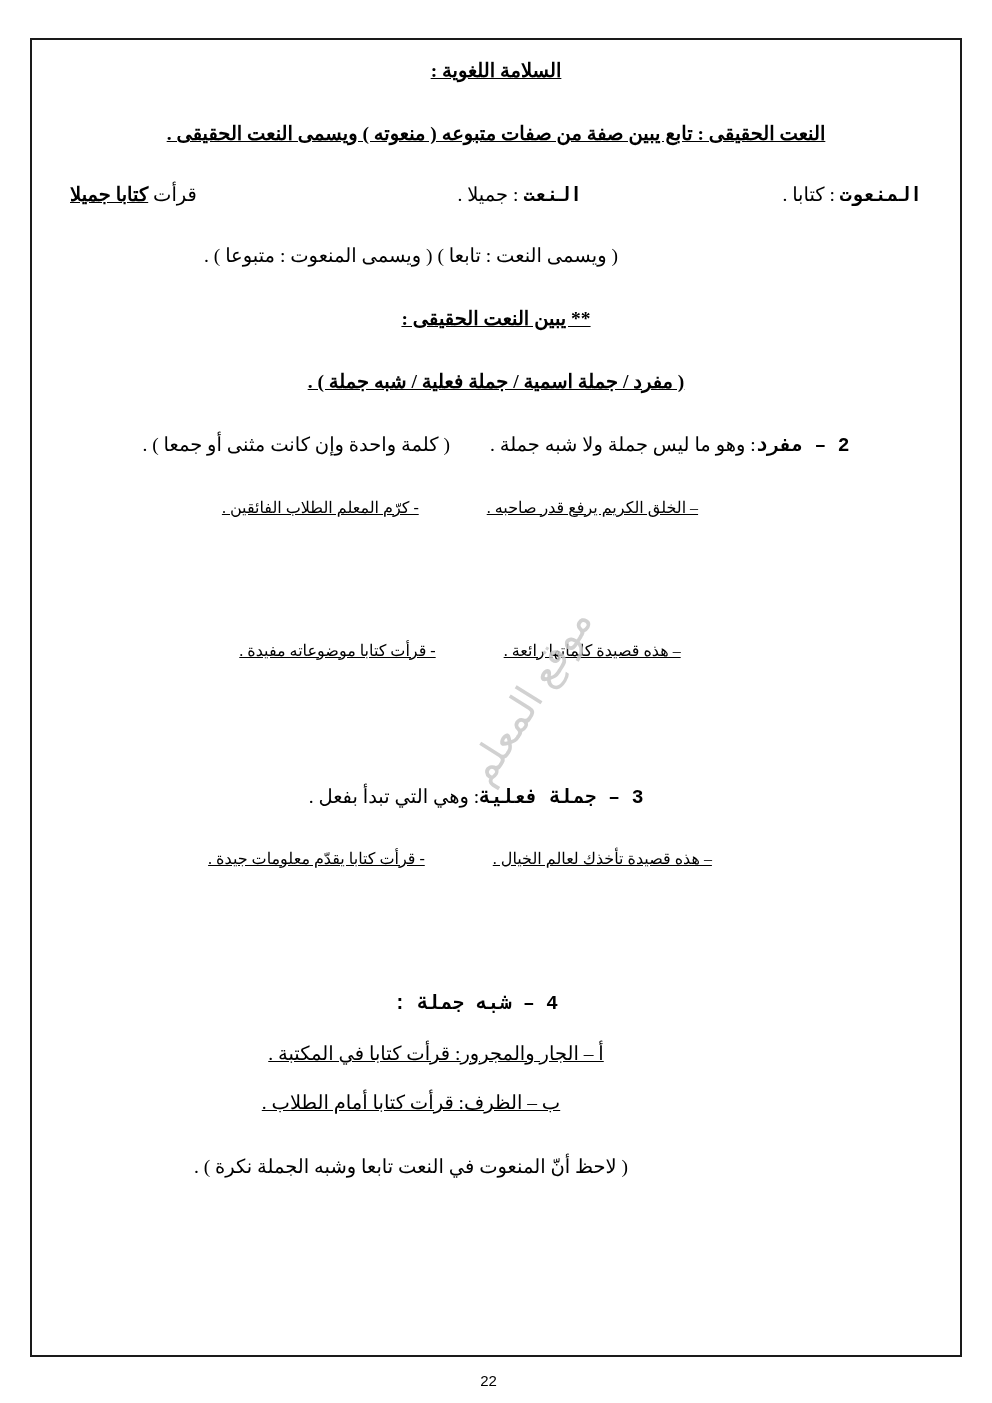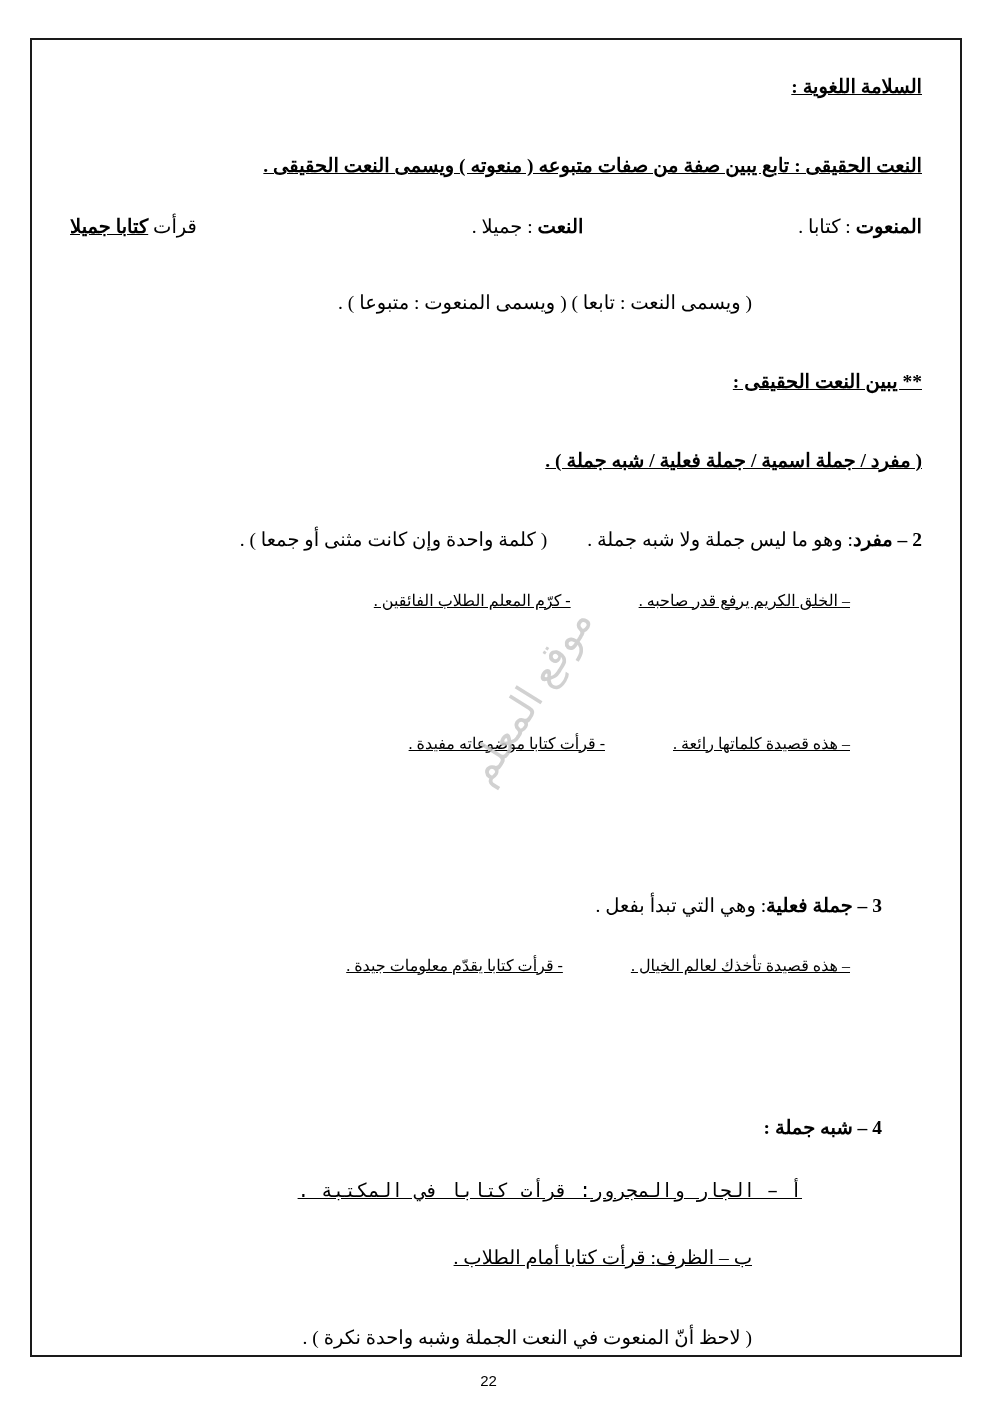--- a/index.html
+++ b/index.html
@@ -58,25 +58,25 @@
   .line {
     font-size: 19.5px;
     line-height: 1.5;
     margin: 0;
     white-space: nowrap;
   }
   .spacer-sm { height: 20px; }
   .spacer-md { height: 34px; }
   .spacer-xl { height: 72px; }
 
-  .b { font-weight: bold; }
+  .b { font-weight: bold; font-family: Liberation Mono, monospace; }
   .u { text-decoration: underline; }
   .bu { font-weight: bold; text-decoration: underline; }
 
-  .right { text-align: right; margin-top: 16px; }
+  .right { text-align: center; }
 
   
   .triple {
     display: flex;
     flex-direction: row;
     justify-content: space-between;
     align-items: baseline;
     font-size: 19.5px;
   }
   .triple > div { white-space: nowrap; }
@@ -90,21 +90,21 @@
     white-space: nowrap;
   }
   .example .dash {
     display: inline-block;
     margin: 0 34px;
   }
   .gap-a { display:inline-block; width: 40px; }
 
   .indent-1 { padding-right: 40px; }
   .indent-2 { padding-right: 72px; }
-  .indent-3 { padding-right: 120px; font-family: Liberation Mono, monospace; }
+  .indent-3 { padding-right: 120px; }
   .indent-4 { padding-right: 170px; }
 
   .page-number {
     position: absolute;
     bottom: 14px;
     left: 0;
     right: 15px;
     text-align: center;
     font-size: 15px;
     font-family: "Liberation Sans", sans-serif;
@@ -220,19 +220,19 @@
     </p>
 
     <div class="spacer-sm"></div>
 
     <p class="line right indent-4">
       <span class="u">ب – الظرف</span><span class="u">: قرأت كتابا أمام الطلاب .</span>
     </p>
 
     <div class="spacer-md"></div>
 
-    <p class="line right indent-4">( لاحظ أنّ المنعوت في النعت الجملة وشبه واحدة نكرة ) .</p>
+    <p class="line right indent-4">( لاحظ أنّ المنعوت في النعت تابعا وشبه الجملة نكرة ) .</p>
 
   </div>
 
   <div class="page-number">22</div>
 
 </div>
 
 </body></html>

